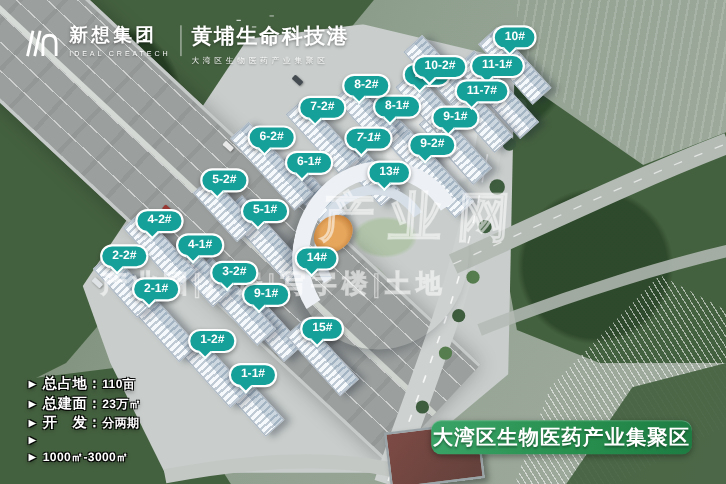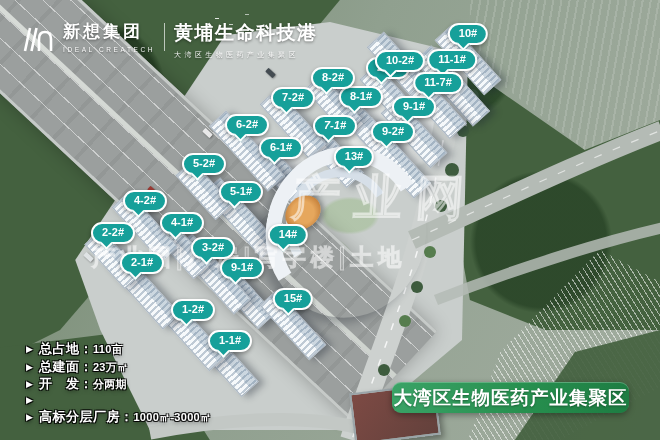--- a/index.html
+++ b/index.html
@@ -251,20 +251,19 @@
       <div class="stat-row">
         <span class="tri">▶</span>
         <span class="stat-label">开　发：</span>
         <span class="stat-value">分两期</span>
       </div>
       <div class="stat-row">
         <span class="tri">▶</span>
       </div>
       <div class="stat-row">
         <span class="tri">▶</span>
-        <span class="stat-label">高标分层厂房：</span>
         <span class="stat-value">1000㎡-3000㎡</span>
       </div>
     </div>
 
   <div class="banner">大湾区生物医药产业集聚区</div>
 
 </div>
 
 </body></html>

